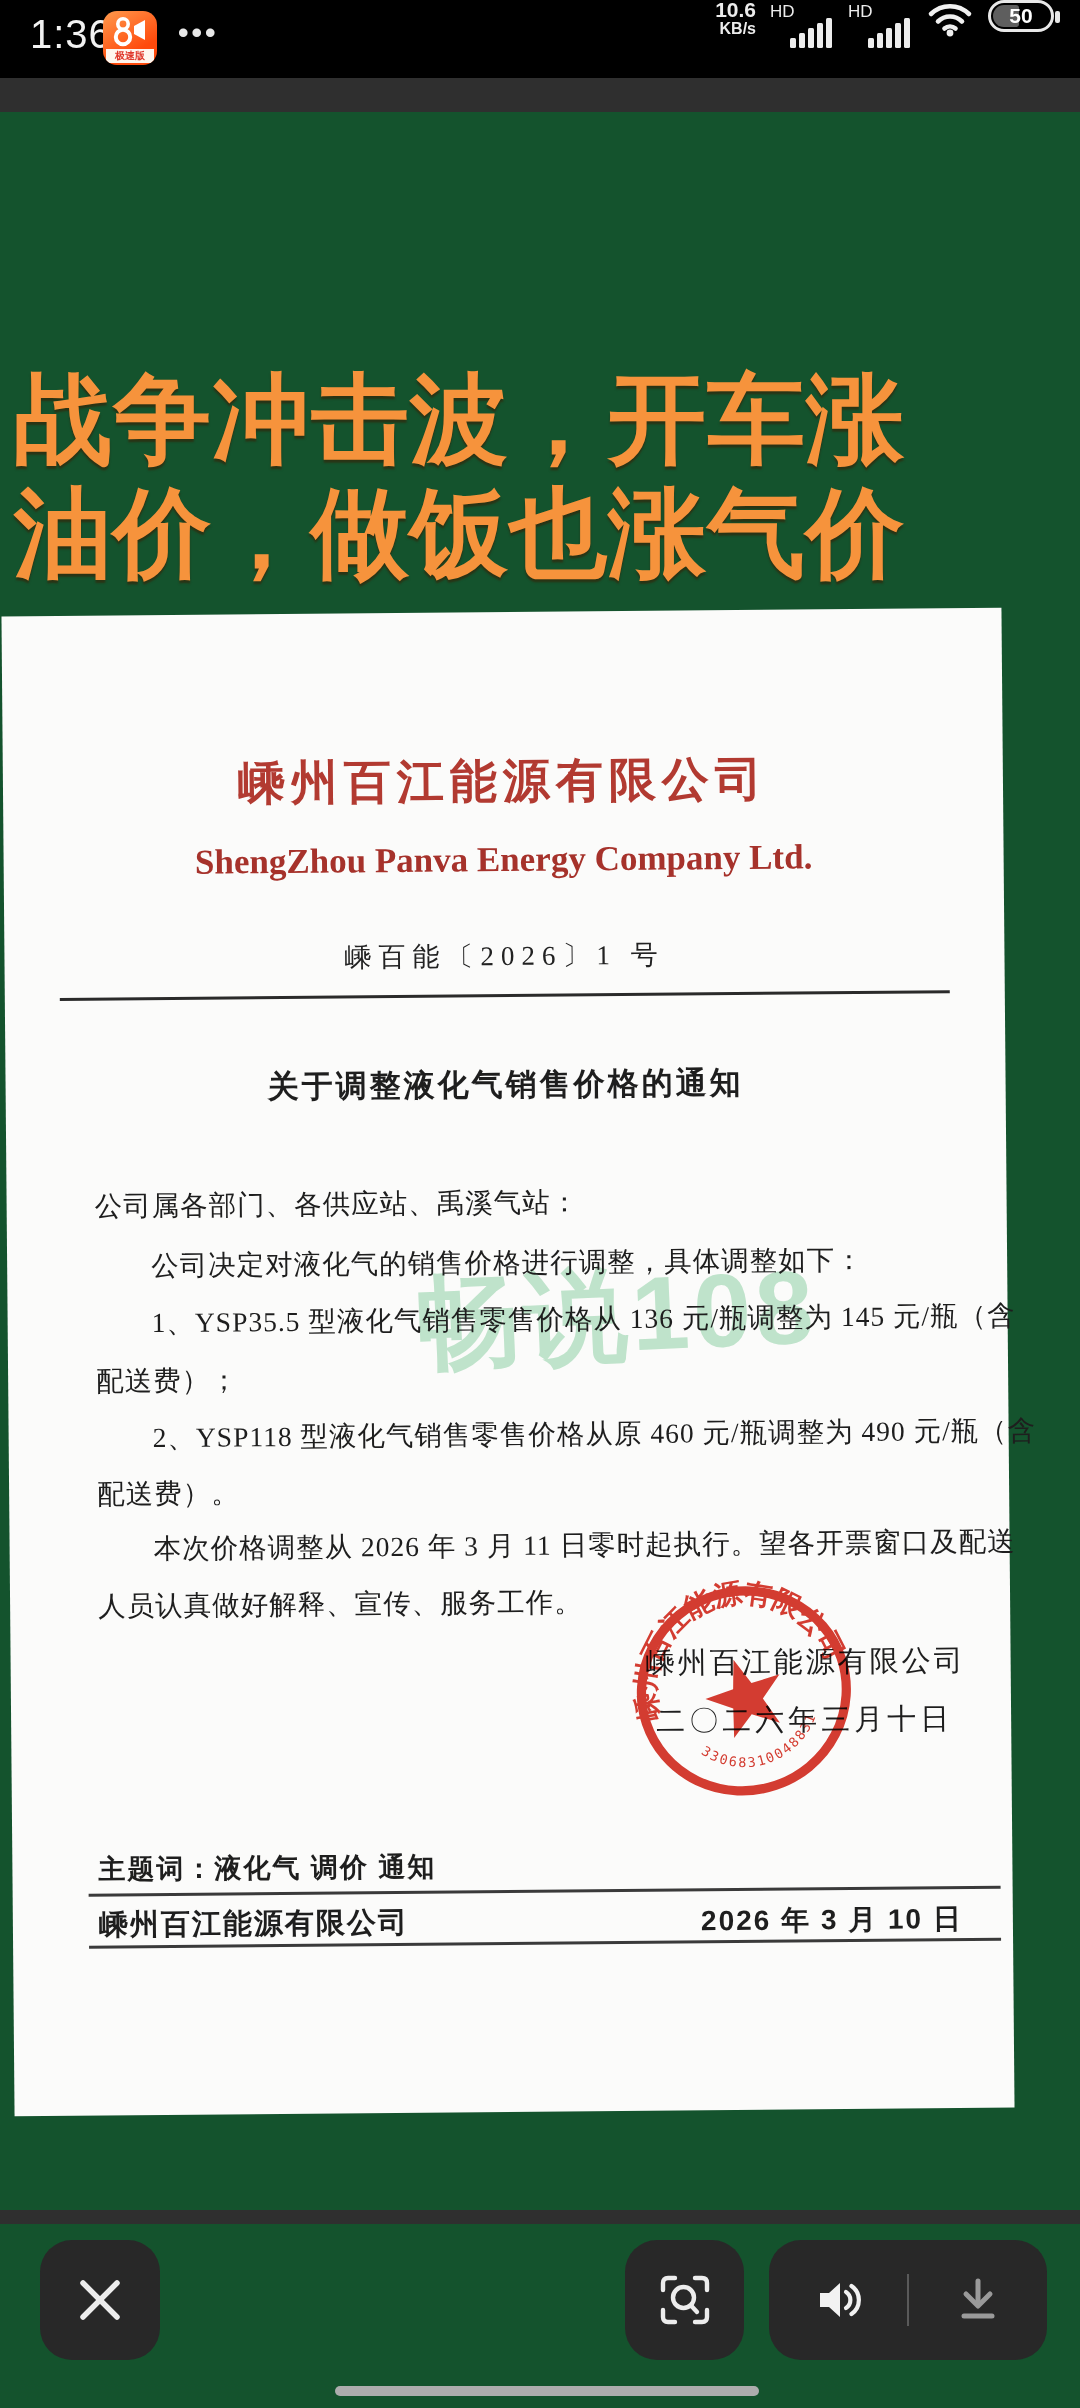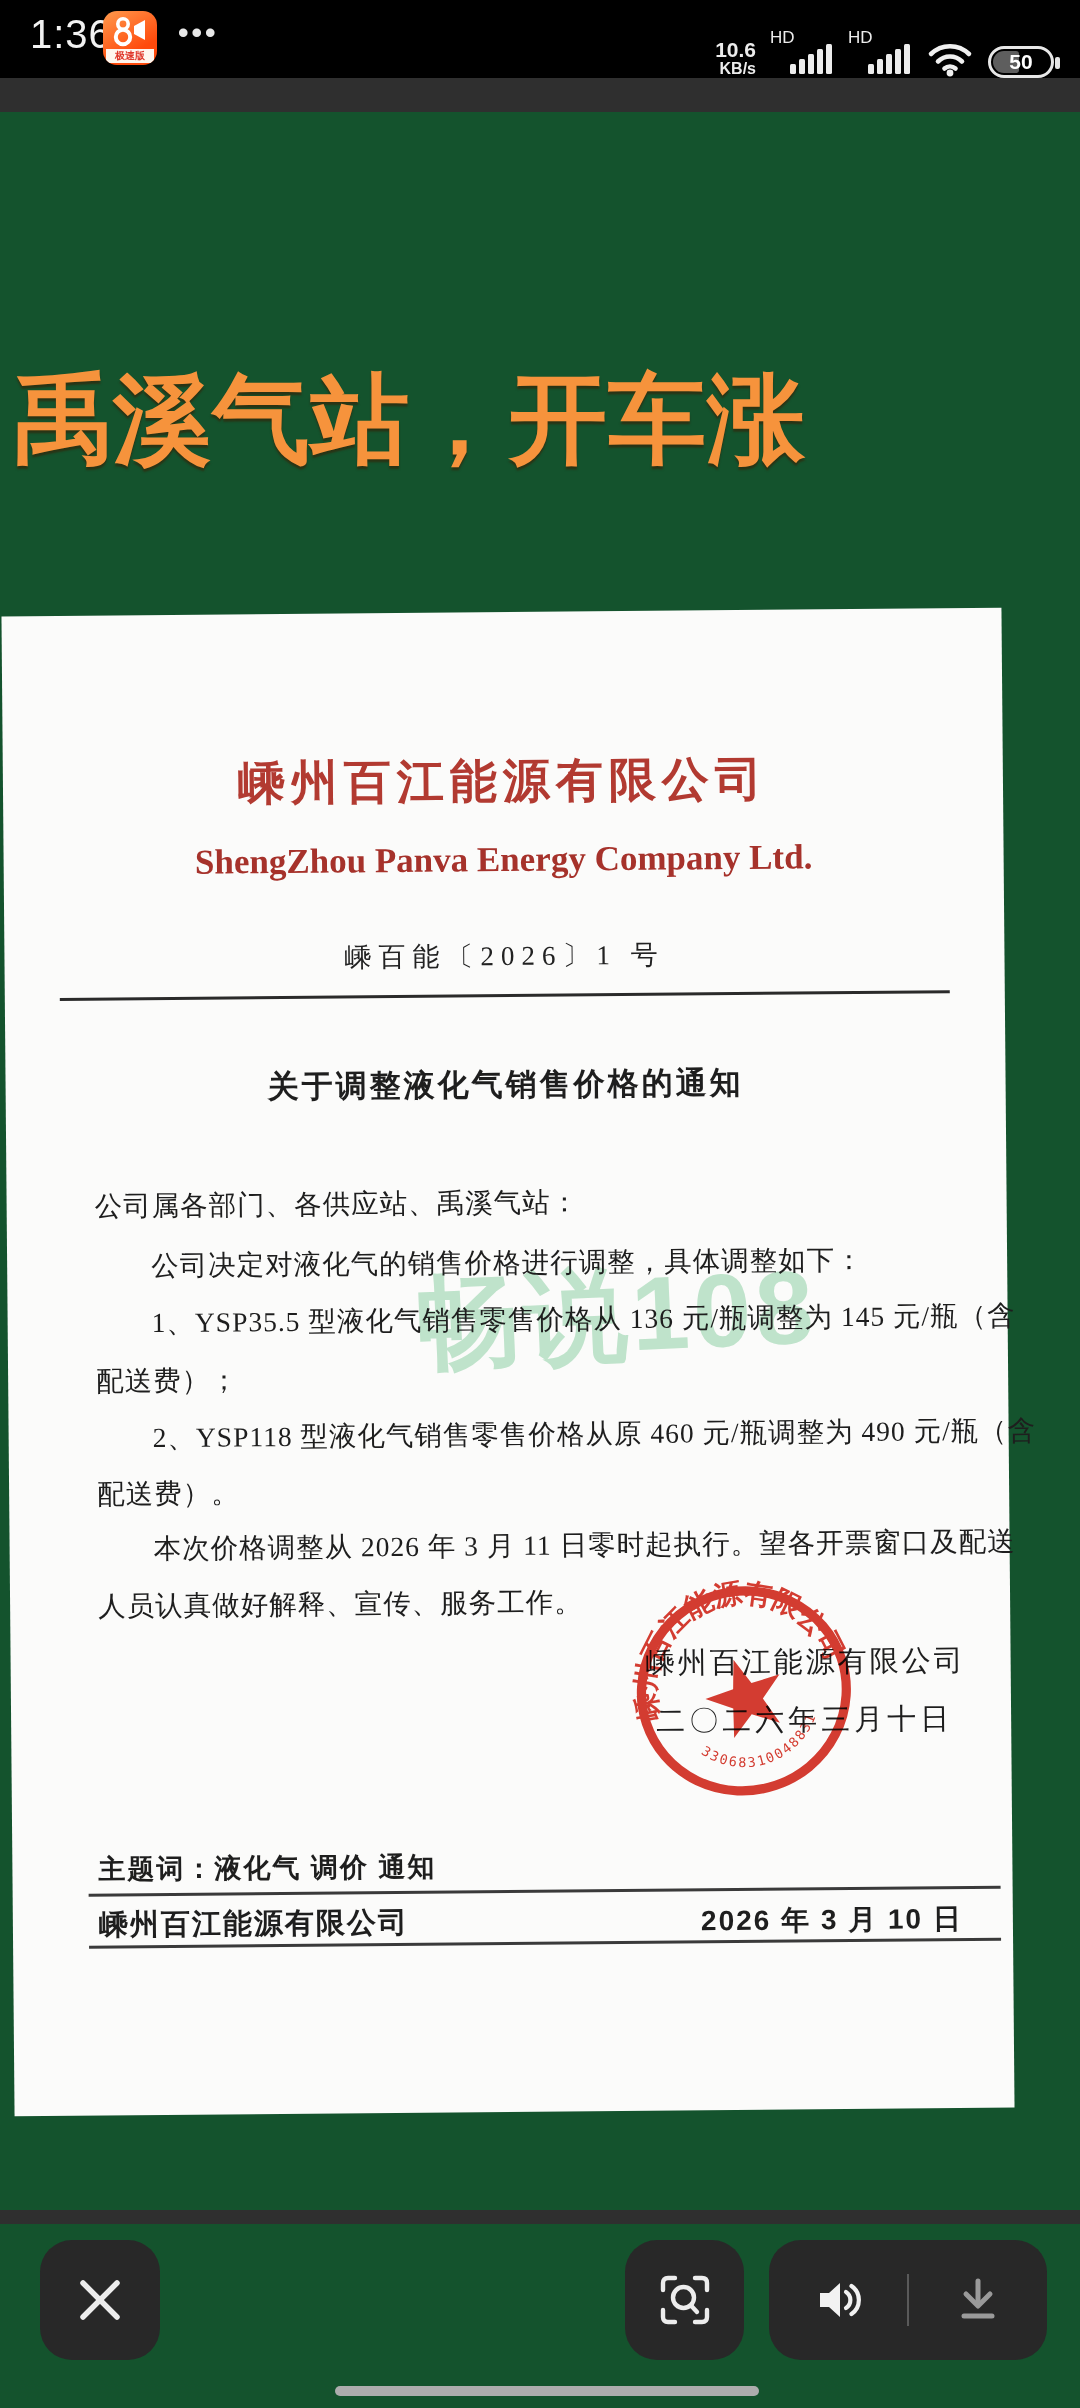--- a/index.html
+++ b/index.html
@@ -8,21 +8,21 @@
 
   
   .statusbar{position:absolute;left:0;top:0;width:1080px;height:78px;background:#000;}
   .sb-time{position:absolute;left:30px;top:12px;font-size:40px;font-weight:500;color:#F2F2F2;letter-spacing:1px;}
   .app-chip{position:absolute;left:103px;top:11px;width:54px;height:54px;border-radius:14px;
             background:linear-gradient(150deg,#FF9A4D 0%,#FF4A0C 70%);overflow:hidden;}
   .app-chip svg{position:absolute;left:9px;top:5px;}
   .app-badge{position:absolute;left:3px;right:3px;bottom:2px;height:14px;border-radius:0;background:#FFF6EE;
              color:#E0382B;font-size:10px;font-weight:700;text-align:center;line-height:14px;letter-spacing:0;}
   .sb-more{position:absolute;left:178px;top:16px;font-size:30px;color:#E8E8E8;letter-spacing:3px;font-weight:700;}
-  .sb-right{position:absolute;right:26px;top:0;height:78px;display:flex;align-items:flex-end;gap:14px;}
+  .sb-right{position:absolute;right:26px;top:0;height:78px;display:flex;align-items:flex-start;gap:14px;}
   .net-speed{display:flex;flex-direction:column;align-items:flex-end;line-height:19px;color:#ECECEC;font-weight:700;}
   .net-speed .v{font-size:21px;}
   .net-speed .u{font-size:16px;}
   .sig-group{position:relative;width:64px;height:52px;}
   .sig-group .hd{position:absolute;left:0;top:2px;font-size:17px;font-weight:400;color:#ECECEC;}
   .sig-group svg{position:absolute;right:0;bottom:4px;}
   .battery{position:relative;width:66px;height:32px;border:3px solid #E8E8E8;border-radius:16px;box-sizing:border-box;}
   .battery .fill{position:absolute;left:2px;top:2px;bottom:2px;width:26px;background:#5E5E5E;border-radius:11px 3px 3px 11px;}
   .battery .pct{position:absolute;left:0;right:0;top:1px;text-align:center;font-size:21px;font-weight:700;color:#FFF;}
   .battery .nub{position:absolute;right:-9px;top:8px;width:5px;height:12px;background:#E8E8E8;border-radius:2px;}
@@ -131,21 +131,22 @@
         <span class="pct">50</span>
         <div class="nub"></div>
       </div>
     </div>
   </div>
 
   <div class="band band-top"></div>
   <div class="band band-bottom"></div>
 
   <div class="headline">
-    <div>禹溪气站，开车涨</div>
+    <div>战争冲击波，开车涨</div>
+    <div>油价，做饭也涨气价</div>
   </div>
 
   <div class="doc">
     <div class="abs d-company-cn">嵊州百江能源有限公司</div>
     <div class="abs d-company-en">ShengZhou Panva Energy Company Ltd.</div>
     <div class="abs d-number">嵊百能〔2026〕1 号</div>
     <div class="abs d-rule1"></div>
     <div class="abs d-title">关于调整液化气销售价格的通知</div>
     <div class="abs d-salutation">公司属各部门、各供应站、禹溪气站：</div>
 

